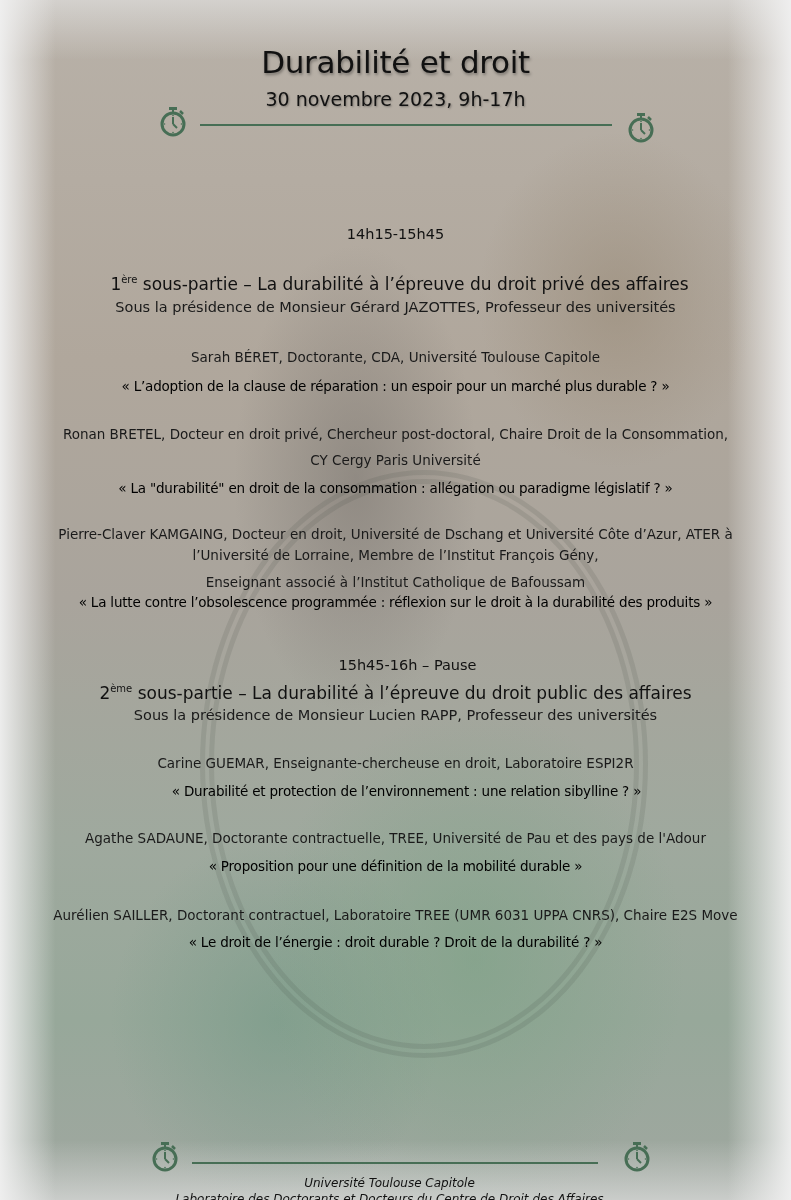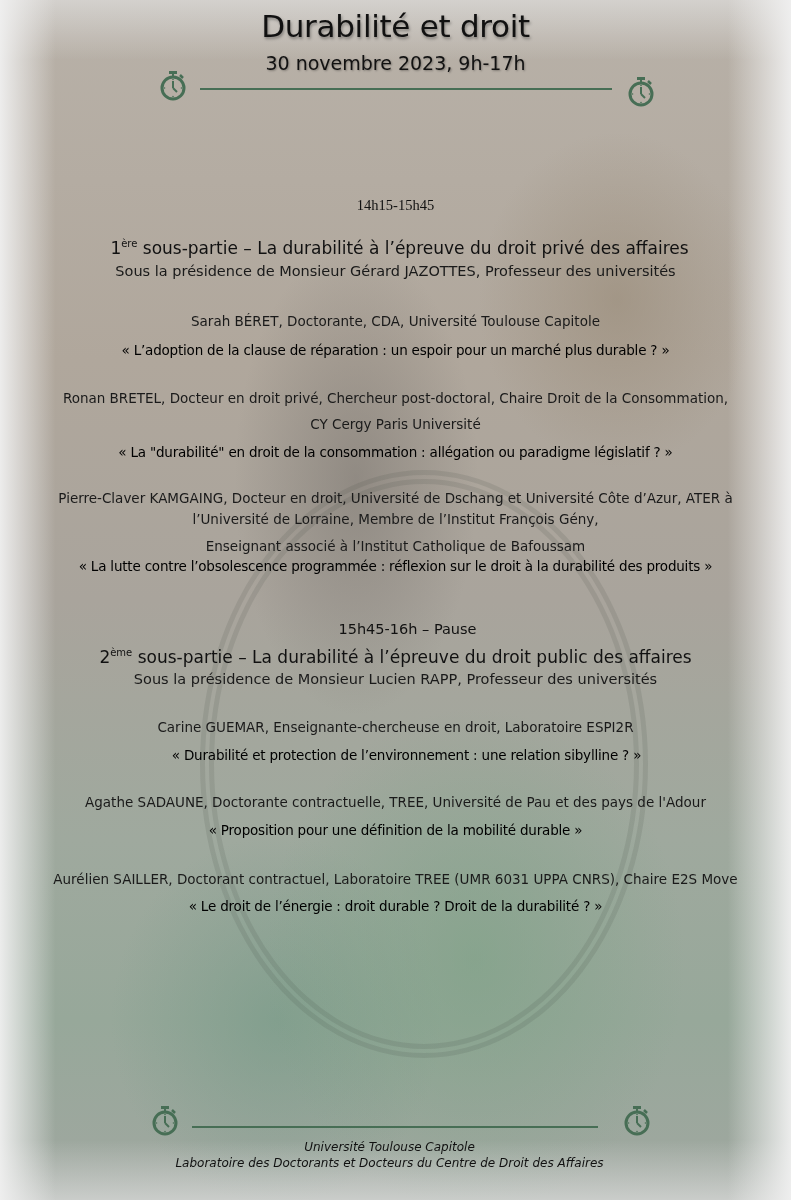--- a/index.html
+++ b/index.html
@@ -21,21 +21,21 @@
       position: absolute; inset: 0; pointer-events: none;
       background:
         linear-gradient(90deg, rgba(240,240,240,0.95) 0%, rgba(240,240,240,0) 7%, rgba(240,240,240,0) 92%, rgba(240,240,240,0.95) 100%),
         linear-gradient(180deg, rgba(230,230,230,0.6) 0%, rgba(230,230,230,0) 5%, rgba(230,230,230,0) 95%, rgba(230,230,230,0.6) 100%);
     }
     .clockface {
       position: absolute; left: 200px; top: 470px; width: 420px; height: 560px;
       border-radius: 50%; border: 14px double rgba(60,70,60,0.13);
       pointer-events: none;
     }
-    .content { position: absolute; inset: 0; text-align: center; }
+    .content { position: absolute; inset: 0; text-align: center; margin-top: 36px; }
     .title { position: absolute; top: 8px; left: 0; right: 0; font-size: 31px; text-shadow: 1px 2px 3px rgba(0,0,0,0.35); letter-spacing: -0.3px; }
     .date { position: absolute; top: 52px; left: 0; right: 0; font-size: 19px; text-shadow: 1px 1px 2px rgba(0,0,0,0.3); }
     .divider { position: absolute; height: 2px; background: #476e55; }
     .clock-icon { position: absolute; width: 30px; height: 32px; }
     .line { position: absolute; left: 0; right: 0; font-size: 14.5px; white-space: nowrap; }
     .time { font-size: 14.5px; }
     .part { font-size: 16px; }
     .subpart { font-size: 17px; }
     .subpart sup { font-size: 10px; vertical-align: 7px; }
     .presidence { font-size: 14.5px; color: #1a1a1a; }
@@ -73,21 +73,21 @@
       <line x1="22" y1="5" x2="25" y2="8" stroke="#476e55" stroke-width="2.5"></line>
       <circle cx="15" cy="18" r="11" fill="none" stroke="#476e55" stroke-width="3"></circle>
       <line x1="15" y1="18" x2="15" y2="11" stroke="#476e55" stroke-width="2"></line>
         <line x1="15" y1="18" x2="19" y2="22" stroke="#476e55" stroke-width="2"></line>
       <circle cx="15" cy="9.5" r="0.8" fill="#476e55"></circle>
         <circle cx="15" cy="26.5" r="0.8" fill="#476e55"></circle>
         <circle cx="6.5" cy="18" r="0.8" fill="#476e55"></circle>
         <circle cx="23.5" cy="18" r="0.8" fill="#476e55"></circle>
     </svg>
 
-    <div class="line time" style="top:197px;font-family:Liberation Serif, serif;">14h15-15h45</div>
+    <div class="line time" style="top:190px;">14h15-15h45</div>
 
     <div class="line subpart" style="top:238px;padding-left:8px;"><span>1</span><sup>ère</sup><span> sous-partie – La durabilité à l’épreuve du droit privé des affaires</span></div>
     <div class="line presidence" style="top:263px;">Sous la présidence de Monsieur Gérard JAZOTTES, Professeur des universités</div>
 
     <div class="line talk" style="top:342px;">« L’adoption de la clause de réparation : un espoir pour un marché plus durable ? »</div>
     <div class="line speaker" style="top:313px;">Sarah BÉRET, Doctorante, CDA, Université Toulouse Capitole</div>
 
     <div class="line speaker" style="top:390px;">Ronan BRETEL, Docteur en droit privé, Chercheur post-doctoral, Chaire Droit de la Consommation,</div>
     <div class="line speaker" style="top:416px;">CY Cergy Paris Université</div>
     <div class="line talk" style="top:444px;">« La "durabilité" en droit de la consommation : allégation ou paradigme législatif ? »</div>

